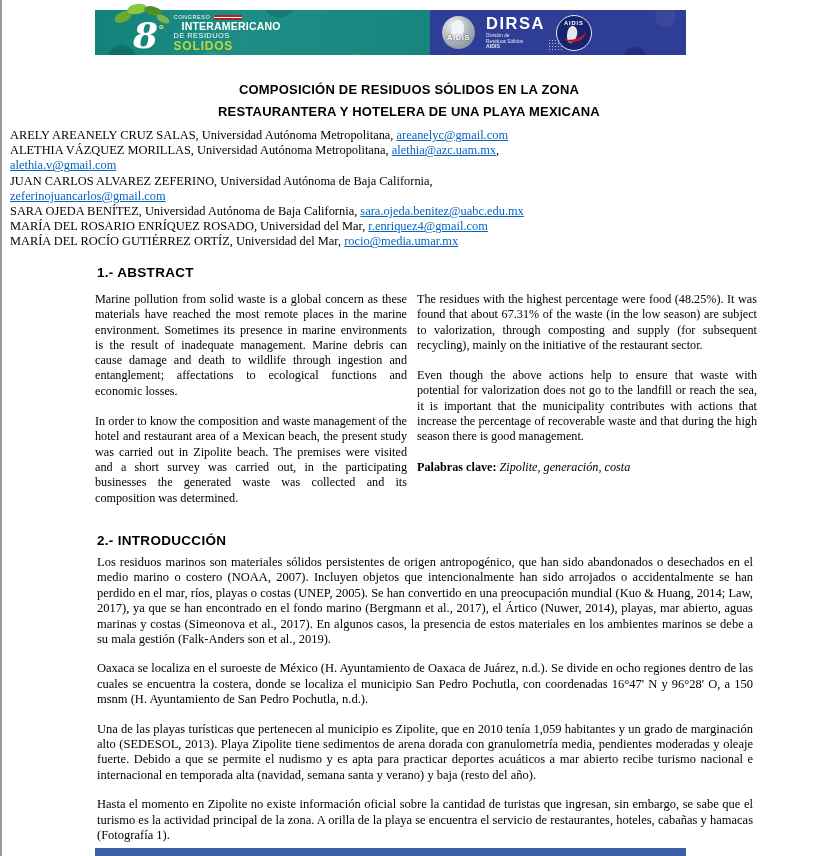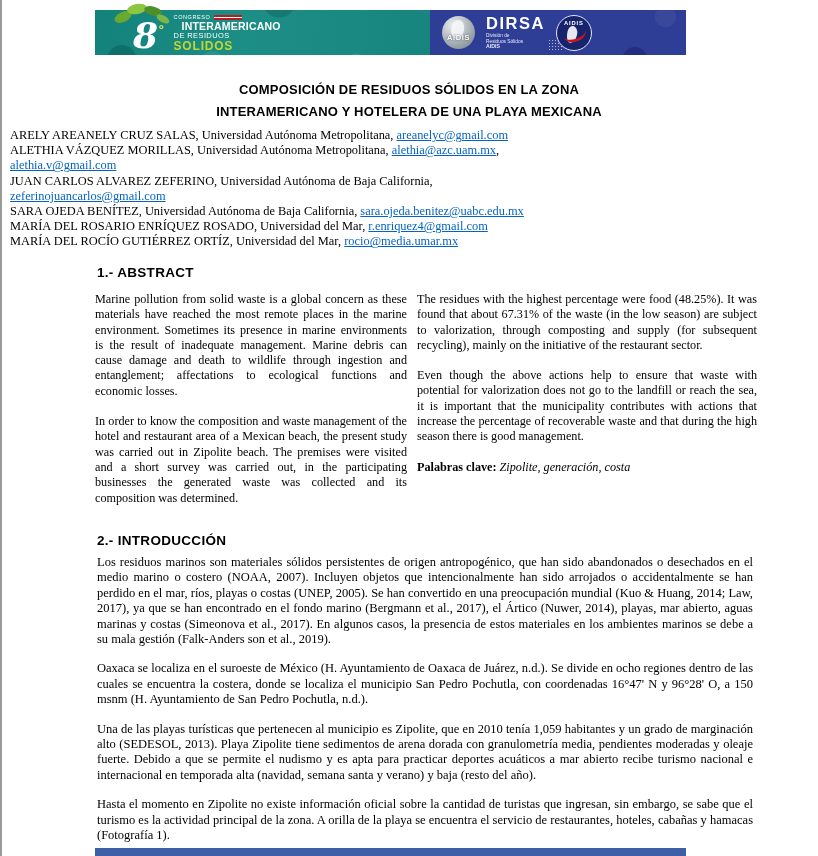--- a/index.html
+++ b/index.html
@@ -129,21 +129,21 @@
       <div class="dots"></div>
     </div>
     <div class="badge">
         <span>AIDIS</span>
       </div>
   </div>
 </div>
 
 <div class="paper-title">
   <div>COMPOSICIÓN DE RESIDUOS SÓLIDOS EN LA ZONA</div>
-  <div>INTERAMERICANO Y HOTELERA DE UNA PLAYA MEXICANA</div>
+  <div>RESTAURANTERA Y HOTELERA DE UNA PLAYA MEXICANA</div>
 </div>
 
 <div class="authors">
   <div><span>ARELY AREANELY CRUZ SALAS, Universidad Autónoma Metropolitana, </span><a class="email">areanelyc@gmail.com</a><span></span></div>
   <div><span>ALETHIA VÁZQUEZ MORILLAS, Universidad Autónoma Metropolitana, </span><a class="email">alethia@azc.uam.mx</a><span>,</span></div>
   <div><span></span><a class="email">alethia.v@gmail.com</a><span></span></div>
   <div><span>JUAN CARLOS ALVAREZ ZEFERINO, Universidad Autónoma de Baja California,</span><span></span></div>
   <div><span></span><a class="email">zeferinojuancarlos@gmail.com</a><span></span></div>
   <div><span>SARA OJEDA BENÍTEZ, Universidad Autónoma de Baja California, </span><a class="email">sara.ojeda.benitez@uabc.edu.mx</a><span></span></div>
   <div><span>MARÍA DEL ROSARIO ENRÍQUEZ ROSADO, Universidad del Mar, </span><a class="email">r.enriquez4@gmail.com</a><span></span></div>

